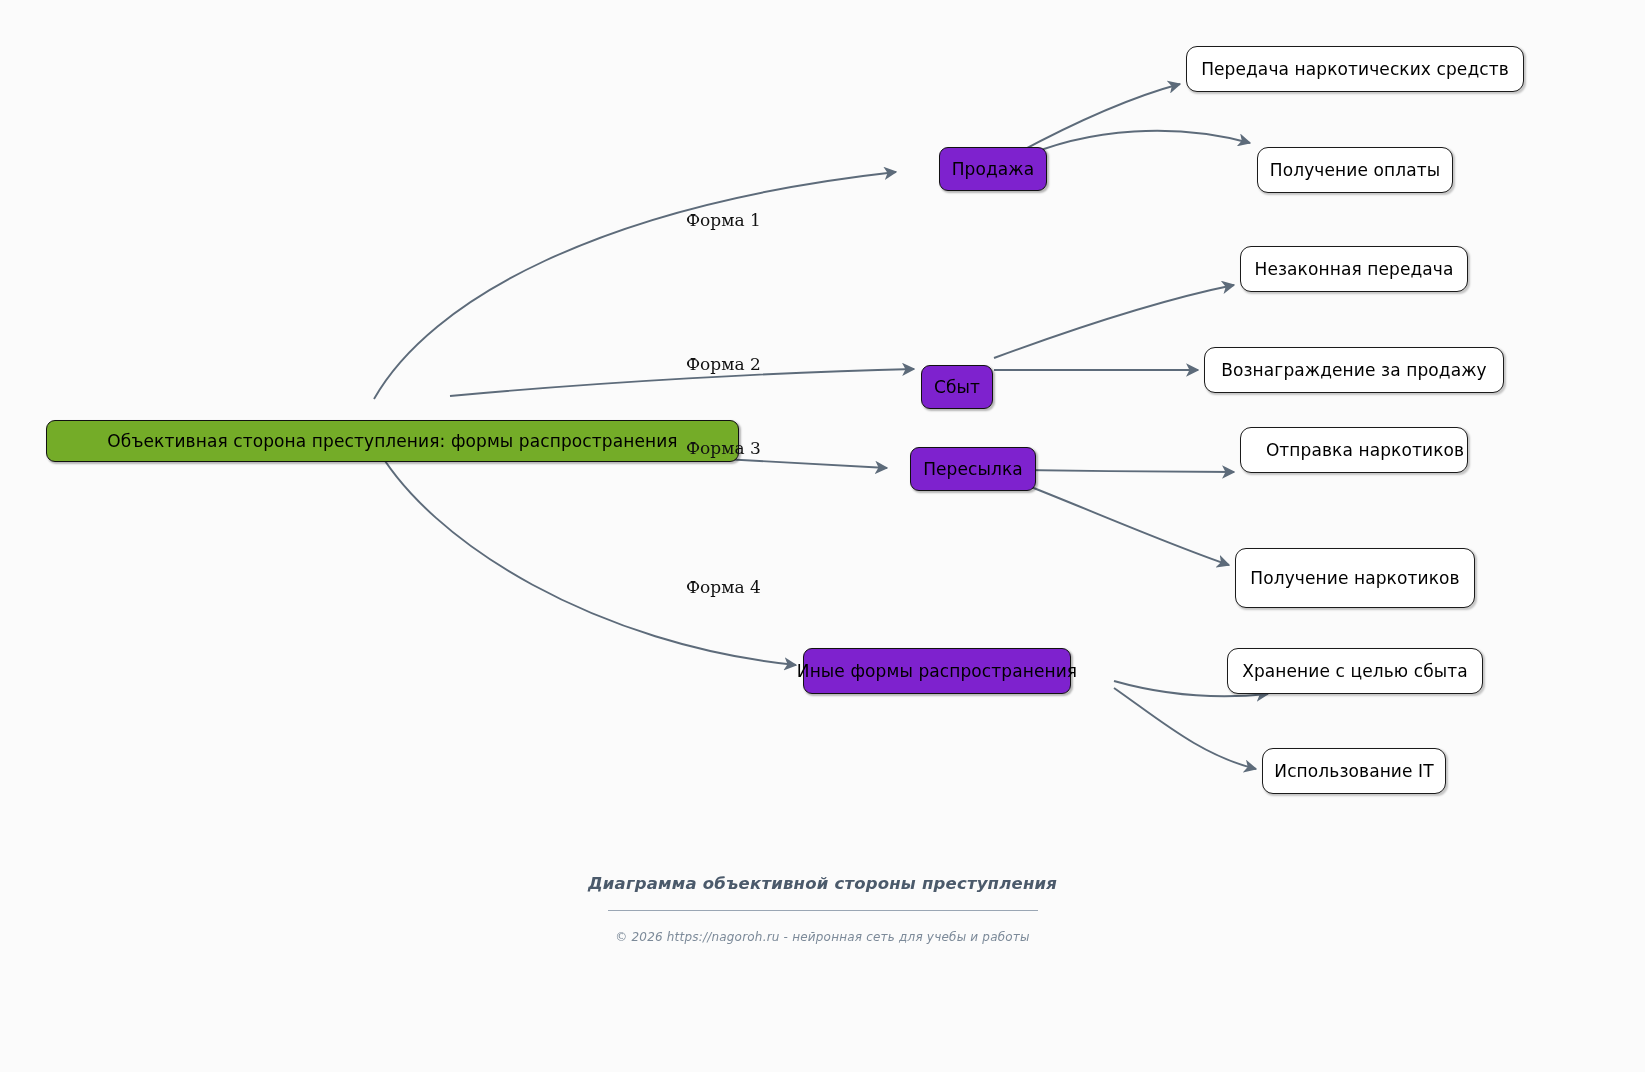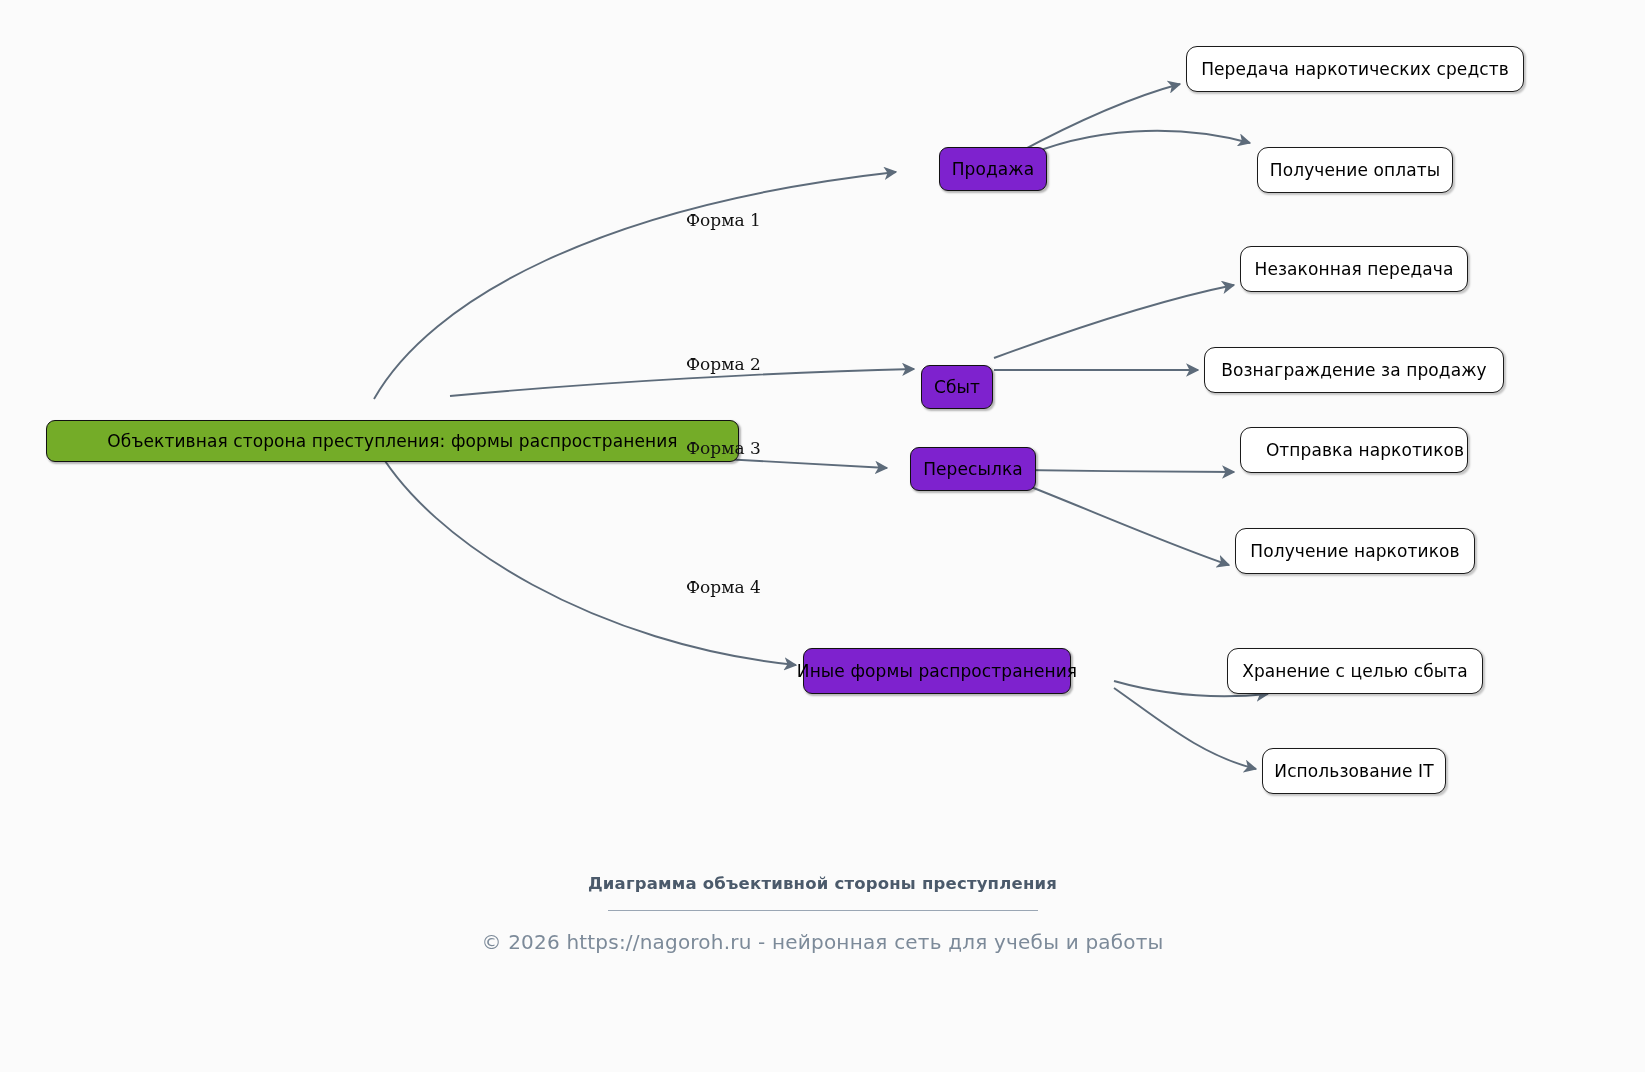--- a/index.html
+++ b/index.html
@@ -64,35 +64,36 @@
     font-family: "DejaVu Serif", "Liberation Serif", serif;
     font-size: 17px;
     color: #111111;
     white-space: nowrap;
   }
   .footer {
     position: absolute;
     left: 0;
     width: 1645px;
     text-align: center;
+    font-style: italic;
   }
   .footer-title {
     font-size: 16.5px;
     font-weight: bold;
     color: #4b5a6b;
     letter-spacing: 0.2px;
   }
   .footer-rule {
     width: 430px;
     height: 1px;
     background: #9aa6b4;
     margin: 17px auto 0 auto;
   }
   .footer-credit {
-    font-size: 20px;
+    font-size: 12px;
     color: #7c8a99;
     letter-spacing: 0.2px;
   }
 </style>
 </head>
 <body>
 
 <div id="canvas">
 
   <svg class="edges" viewBox="0 0 1645 1072" xmlns="http://www.w3.org/2000/svg">
@@ -148,21 +149,21 @@
   <div class="node node-leaf" style="left:1240px; top:246px; width:228px; height:46px;">
     <span>Незаконная передача</span>
   </div>
 
   <div class="node node-branch" style="left:894px; top:447px; width:126px; height:44px;margin-left:16px;">
     <span>Пересылка</span>
   </div>
   <div class="node node-leaf" style="left:1240px; top:427px; width:228px; height:46px;padding-left:36px;">
     <span>Отправка наркотиков</span>
   </div>
-  <div class="node node-leaf" style="left:1235px; top:528px; width:240px; height:46px;">
+  <div class="node node-leaf" style="left:1235px; top:548px; width:240px; height:60px;">
     <span>Получение наркотиков</span>
   </div>
 
   <div class="node node-branch" style="left:803px; top:648px; width:268px; height:46px;">
     <span>Иные формы распространения</span>
   </div>
   <div class="node node-leaf" style="left:1227px; top:648px; width:256px; height:46px;">
     <span>Хранение с целью сбыта</span>
   </div>
   <div class="node node-leaf" style="left:1262px; top:748px; width:184px; height:46px;">

